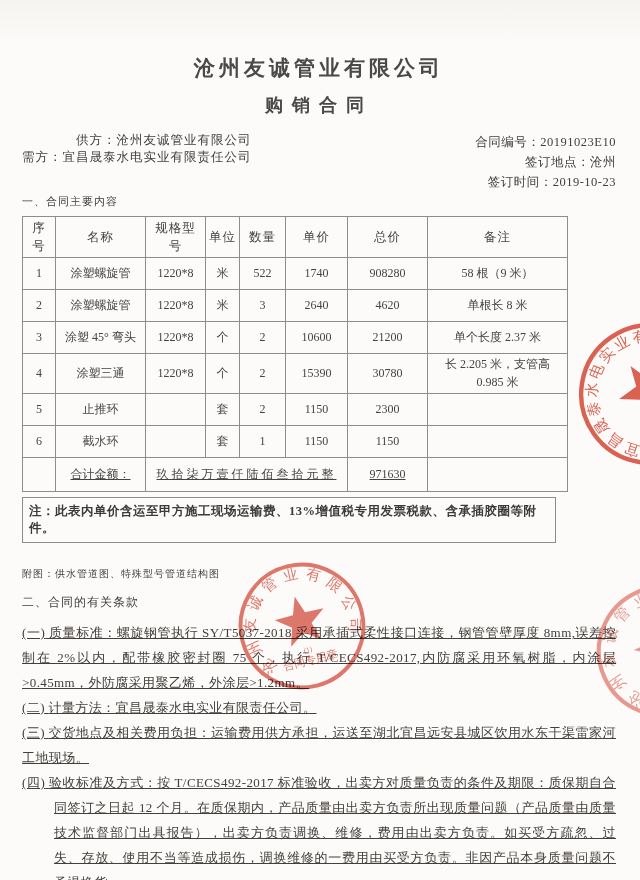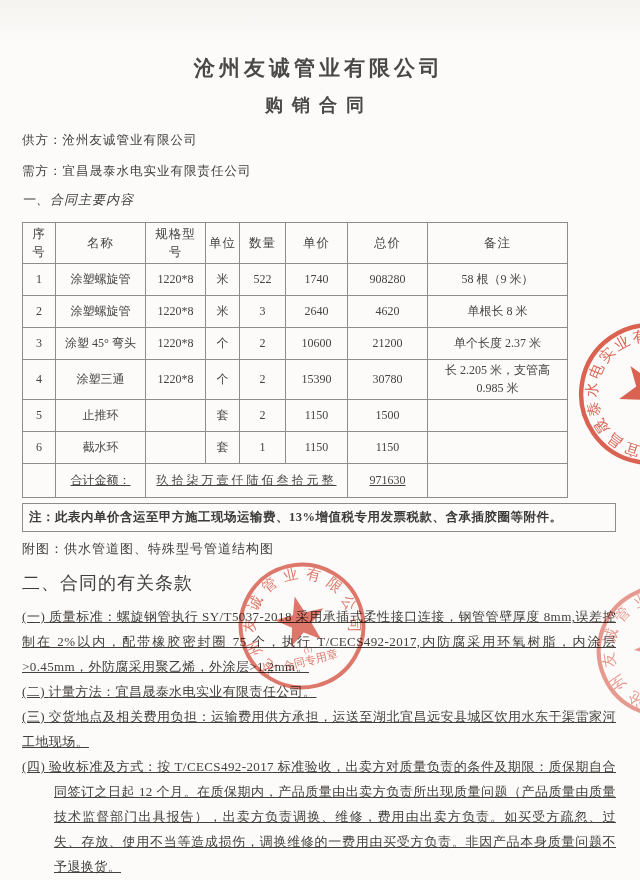--- a/index.html
+++ b/index.html
@@ -15,47 +15,47 @@
 
   .doc-title {
     margin-top:54px; text-align:center; font-size:21px; font-weight:600;
     letter-spacing:4px; color:#4a4948;
   }
   .doc-subtitle {
     margin-top:11px; text-align:center; font-size:18px; font-weight:600;
     letter-spacing:9px; color:#4a4948;
   }
 
-  .info-row { display:flex; justify-content:space-between; margin-top:15px; font-size:12.5px; }
+  .info-row { display:flex; justify-content:space-between; margin-top:15px; font-size:12.5px;text-align:right; }
   .party-line { letter-spacing:1px; }
-  .party-buyer { margin-top:14px; }
+  .party-buyer { }
   .meta-col { width:225px; line-height:20px; letter-spacing:0.5px; }
 
-  .sec1-heading { margin-top:11px; font-size:13px; letter-spacing:1px;font-style:italic; }
+  .sec1-heading { margin-top:2px; font-size:11px; letter-spacing:1px; }
 
   table.items {
-    margin-top:13px; width:545px; border-collapse:collapse; table-layout:fixed;
+    margin-top:7px; width:545px; border-collapse:collapse; table-layout:fixed;
     font-size:12px; color:#454442;
   }
   table.items th, table.items td {
     border:1px solid #8f8d89; text-align:center; vertical-align:middle;
     padding:2px 3px; line-height:1.45; overflow:hidden;
   }
   table.items th { height:32px; font-weight:normal; font-size:12.5px; letter-spacing:1px; }
   table.items td { height:32px; }
   tr.row-tall td { height:38px; }
   tr.total-row td { height:34px;text-decoration:underline; }
   .total-words { letter-spacing:3px; }
 
   .note-box {
-    margin-top:5px; width:594px; border:1px solid #8f8d89;
+    margin-top:5px; width:534px; border:1px solid #8f8d89;
     padding:5px 6px; font-size:12.5px; font-weight:600; letter-spacing:0.5px; color:#3c3b39;
   }
-  .attachment-line { margin-top:8px; font-size:13px; letter-spacing:1px; }
-  .sec2-heading { margin-top:13px; font-size:18px; letter-spacing:1px; }
+  .attachment-line { margin-top:24px; font-size:10px; letter-spacing:1px; }
+  .sec2-heading { margin-top:13px; font-size:12px; letter-spacing:1px; }
 
   .clauses { margin-top:9px; width:594px; font-size:13px; line-height:25px;
              text-align:justify; letter-spacing:0.4px; color:#423f3c; }
   .clauses p { margin:0;text-decoration:underline; }
   .clauses p.hang { padding-left:32px; text-indent:-32px; }
 
   .stamp { position:absolute; pointer-events:none; mix-blend-mode:multiply; color:#d5402e; }
   .stamp svg { width:100%; height:100%; overflow:visible; }
   .stamp-buyer   { left:576px; top:320px; width:148px; height:148px; opacity:.82; transform:rotate(-35deg); }
   .stamp-supplier{ left:236px; top:560px; width:132px; height:132px; opacity:.70; transform:rotate(-14deg); }
@@ -67,20 +67,25 @@
 
 <div class="page">
   <div class="content">
     <div class="doc-title">沧州友诚管业有限公司</div>
     <div class="doc-subtitle">购销合同</div>
 
     <div class="info-row">
       <div class="party-col">
         <div class="party-line"><span>供方：</span><span>沧州友诚管业有限公司</span></div>
         <div class="party-line party-buyer"><span>需方：</span><span>宜昌晟泰水电实业有限责任公司</span></div>
+      </div>
+      <div class="meta-col">
+        <div><span>合同编号：</span><span>20191023E10</span></div>
+        <div><span>签订地点：</span><span>沧州</span></div>
+        <div><span>签订时间：</span><span>2019-10-23</span></div>
       </div>
     </div>
 
     <div class="sec1-heading">一、合同主要内容</div>
 
     <table class="items">
       <colgroup>
         <col style="width:33px">
           <col style="width:90px">
           <col style="width:60px">
@@ -141,21 +146,21 @@
         <td>30780</td>
         <td>长 2.205 米，支管高 0.985 米</td>
       </tr>
       <tr>
         <td>5</td>
         <td>止推环</td>
         <td></td>
         <td>套</td>
         <td>2</td>
         <td>1150</td>
-        <td>1500</td>
+        <td>2300</td>
         <td></td>
       </tr>
       <tr>
         <td>6</td>
         <td>截水环</td>
         <td></td>
         <td>套</td>
         <td>1</td>
         <td>1150</td>
         <td>1150</td>

